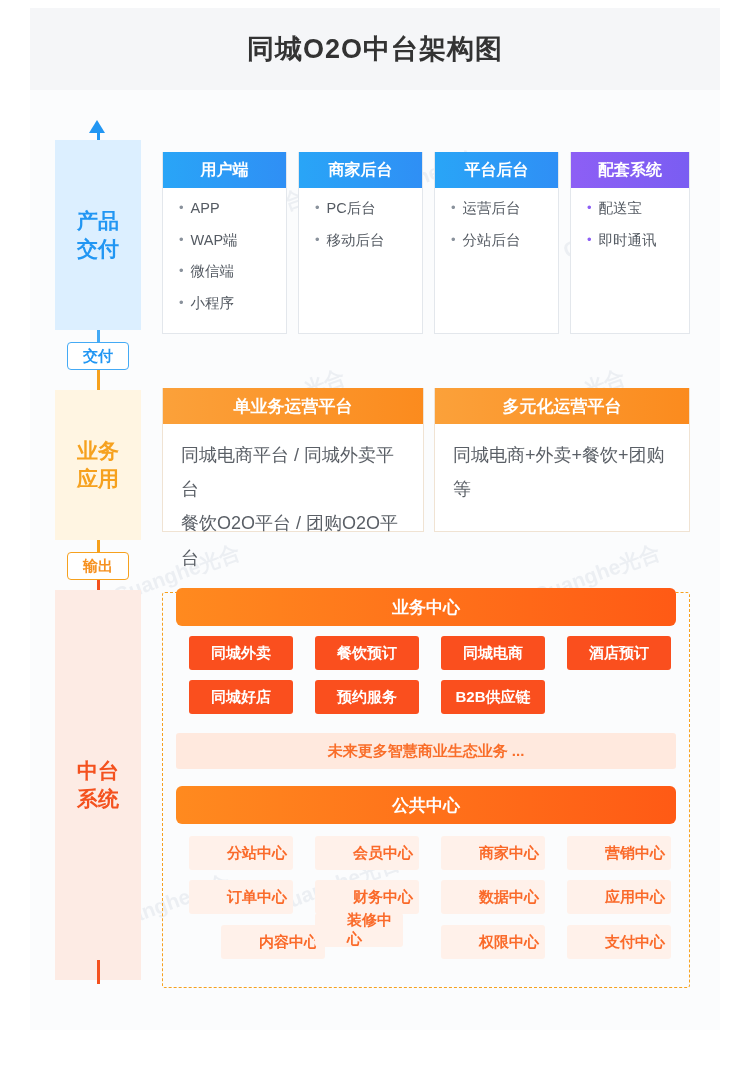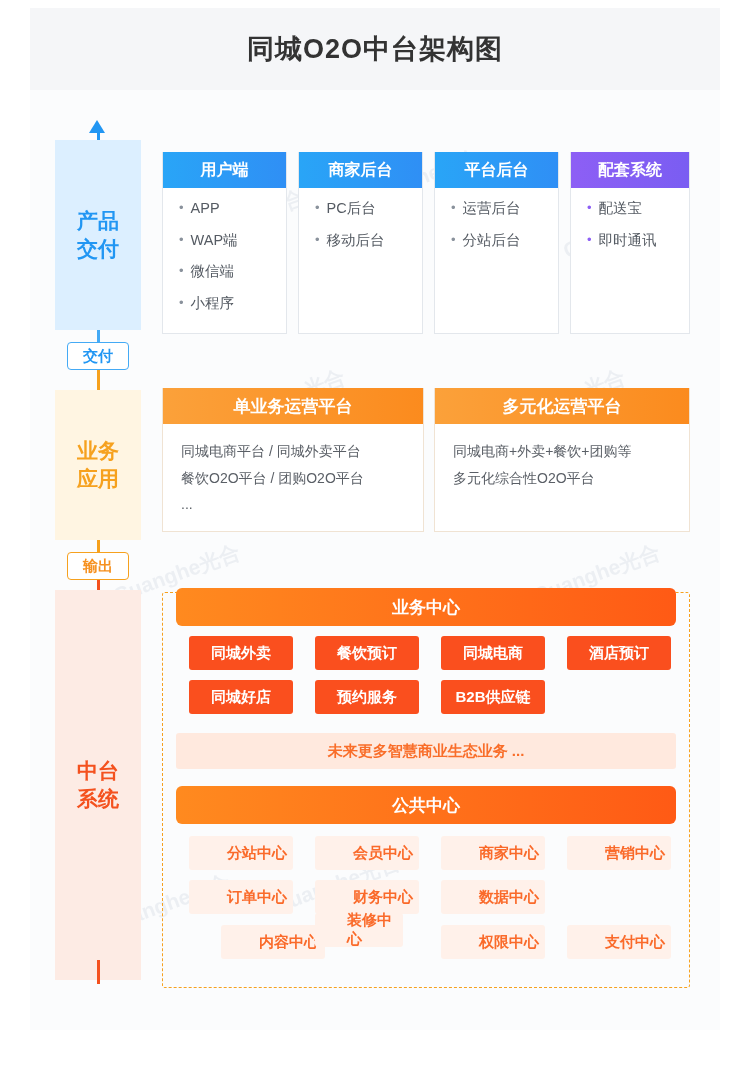--- a/index.html
+++ b/index.html
@@ -148,21 +148,21 @@
     display: flex;
     align-items: center;
     justify-content: center;
     color: #ffffff;
     font-size: 17px;
     font-weight: bold;
     background: linear-gradient(90deg,#fba13a,#fb8b1e);
   }
   .bcard-body {
     padding: 14px 18px 0 18px;
-    font-size: 14px;
+    font-size: 18px;
     color: #5a5f66;
     line-height: 1.9;
   }
 
   
   .dashed-box {
     position: absolute;
     left: 162px; top: 592px;
     width: 528px; height: 396px;
     border: 1px dashed #f6a11e;
@@ -335,21 +335,20 @@
       <div>同城电商平台 / 同城外卖平台</div>
       <div>餐饮O2O平台 / 团购O2O平台</div>
       <div>...</div>
     </div>
   </div>
 
   <div class="bcard" style="left:434px; width:256px; height:144px;">
     <div class="bcard-head">多元化运营平台</div>
     <div class="bcard-body">
       <div>同城电商+外卖+餐饮+团购等</div>
-      <div>多元化综合性O2O平台</div>
     </div>
   </div>
 
   <div class="dashed-box"></div>
 
   <div class="banner banner-business">业务中心</div>
 
   <div class="chip chip-solid" style="left:189px; top:636px; width:104px;">同城外卖</div>
   <div class="chip chip-solid" style="left:315px; top:636px; width:104px;">餐饮预订</div>
   <div class="chip chip-solid" style="left:441px; top:636px; width:104px;">同城电商</div>
@@ -363,19 +362,20 @@
   <div class="banner banner-public">公共中心</div>
 
   <div class="chip chip-light" style="left:189px; top:836px; width:104px;">分站中心</div>
   <div class="chip chip-light" style="left:315px; top:836px; width:104px;">会员中心</div>
   <div class="chip chip-light" style="left:441px; top:836px; width:104px;">商家中心</div>
   <div class="chip chip-light" style="left:189px; top:880px; width:104px;">订单中心</div>
 
   <div class="chip chip-light" style="left:567px; top:836px; width:104px;">营销中心</div>
   <div class="chip chip-light" style="left:315px; top:880px; width:104px;">财务中心</div>
   <div class="chip chip-light" style="left:441px; top:880px; width:104px;">数据中心</div>
+  <div class="chip chip-light" style="left:567px; top:880px; width:104px;">应用中心</div>
 
   <div class="chip chip-light" style="left:189px; top:925px; width:104px;margin-left:32px;">内容中心</div>
   <div class="chip chip-light" style="left:315px; top:893px; width:88px;margin-top:20px;">装修中心</div>
   <div class="chip chip-light" style="left:441px; top:925px; width:104px;">权限中心</div>
   <div class="chip chip-light" style="left:567px; top:925px; width:104px;">支付中心</div>
 
 </div>
 
 </body></html>

